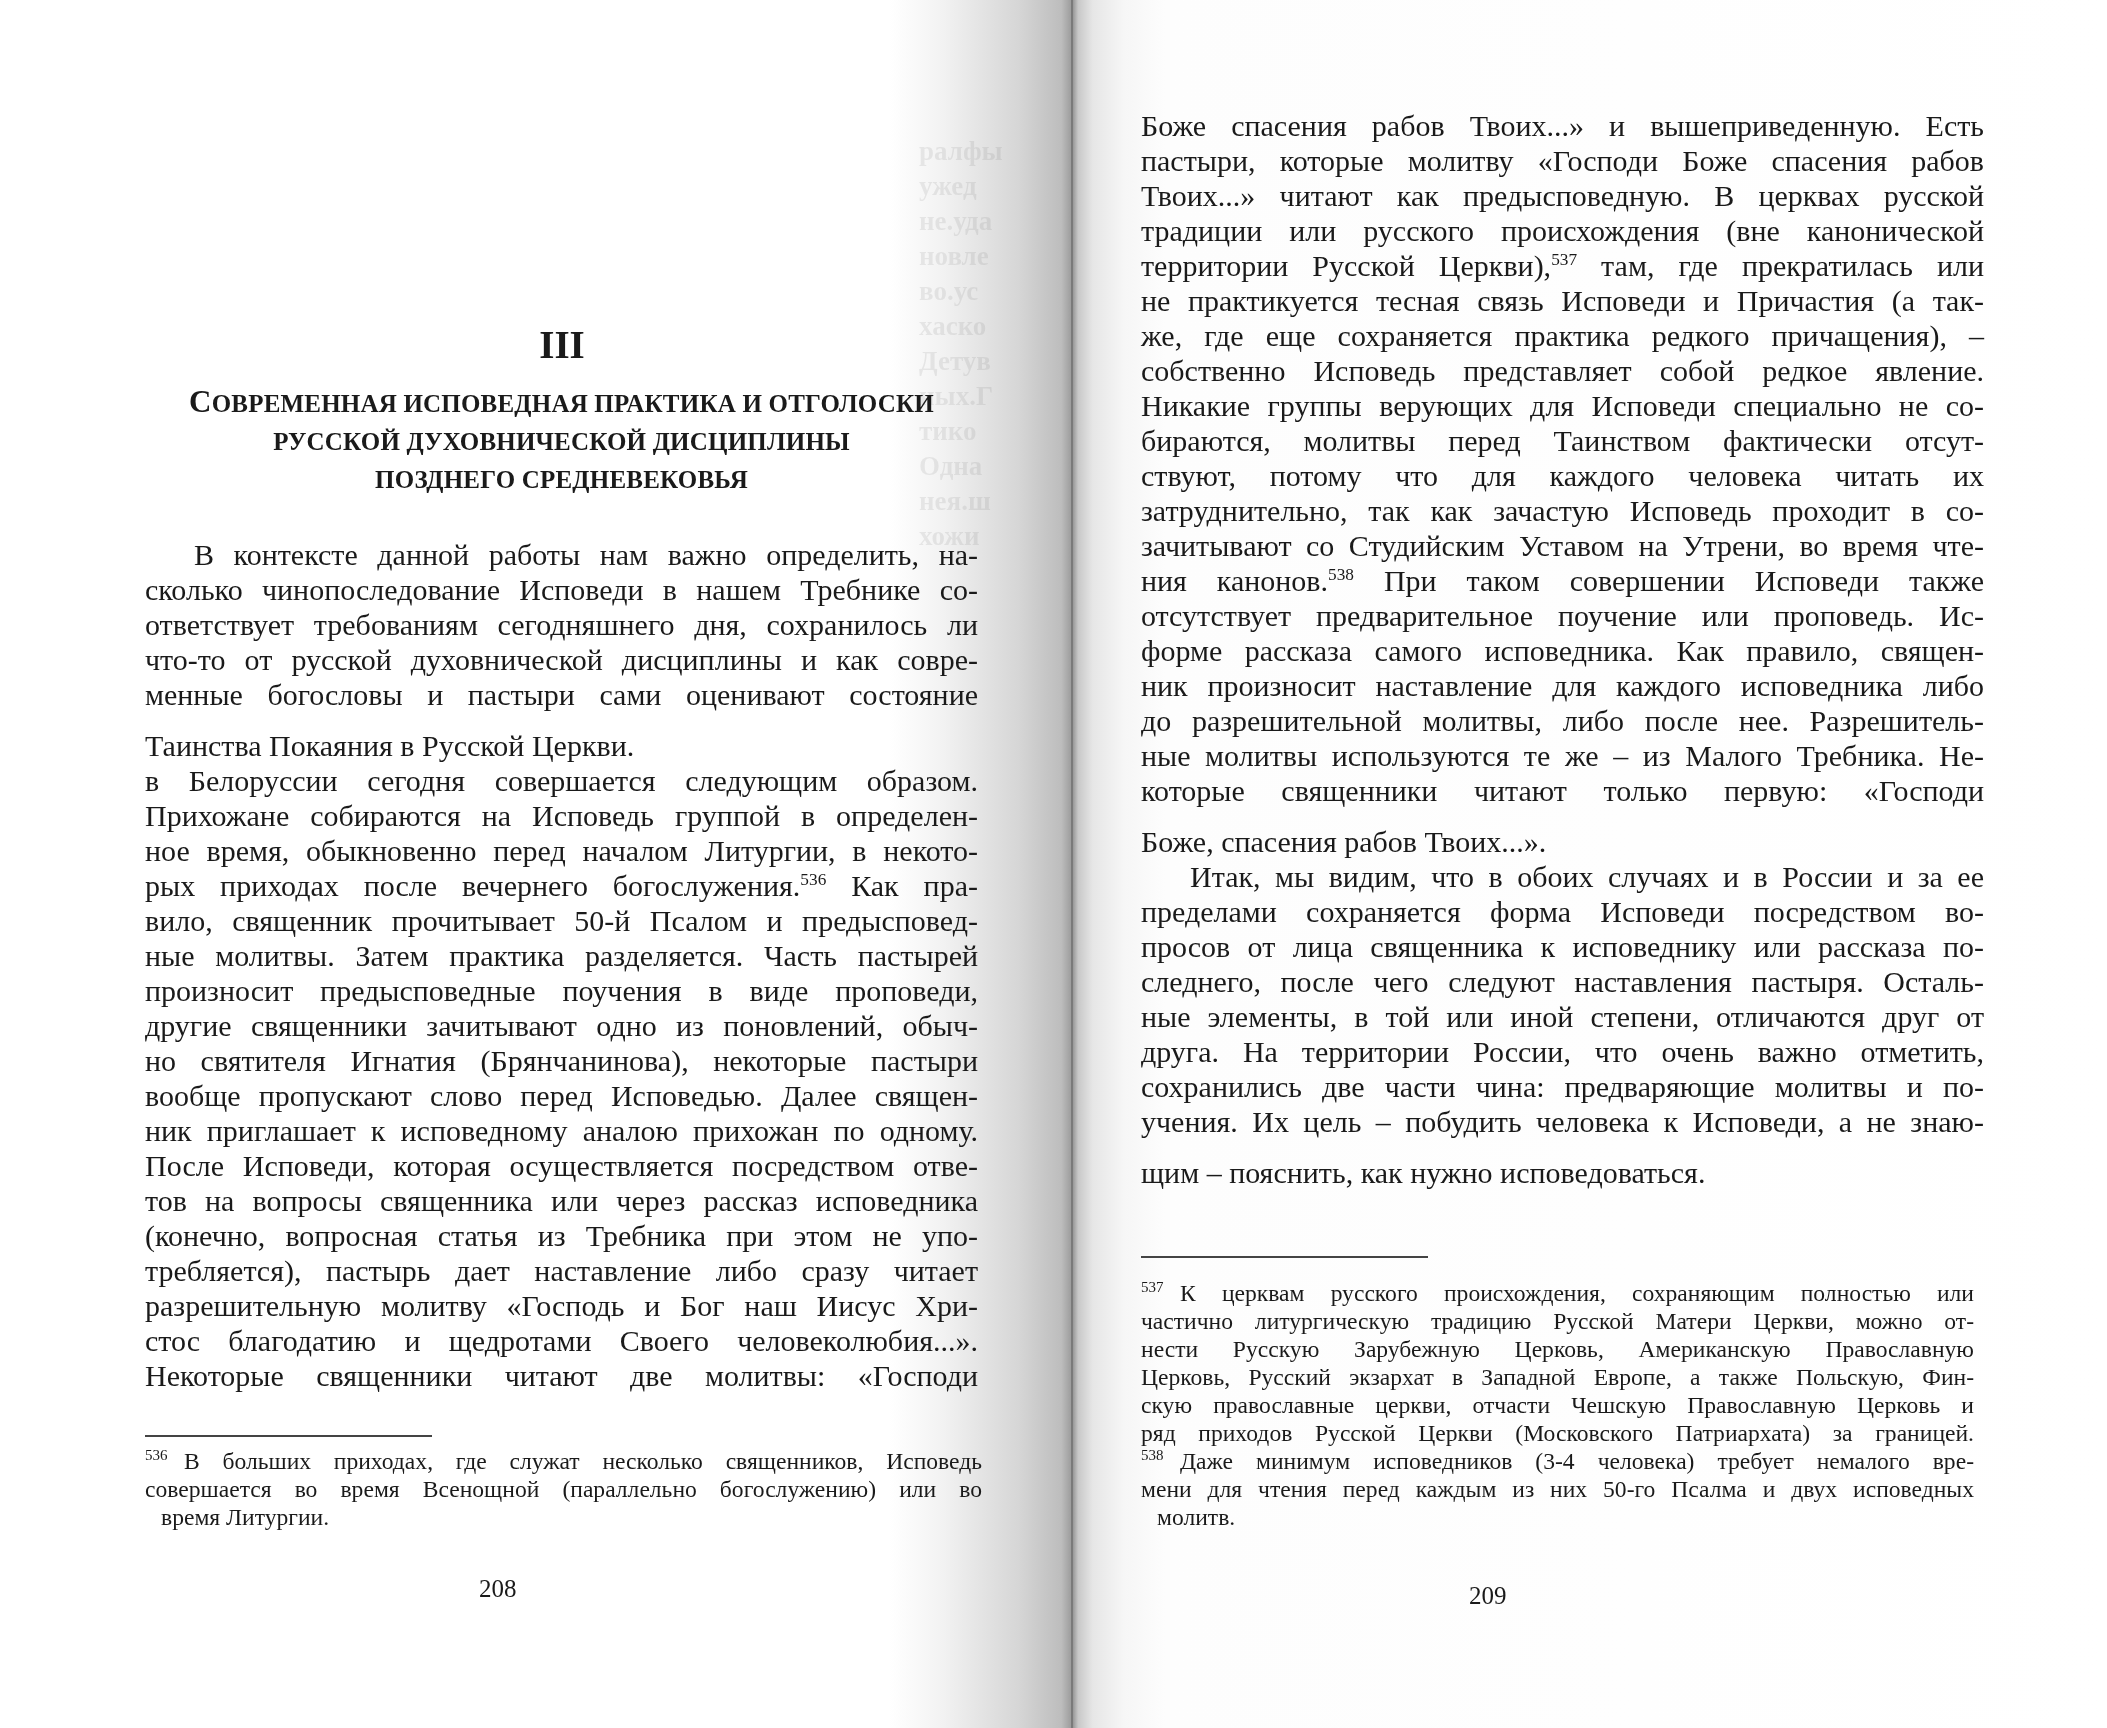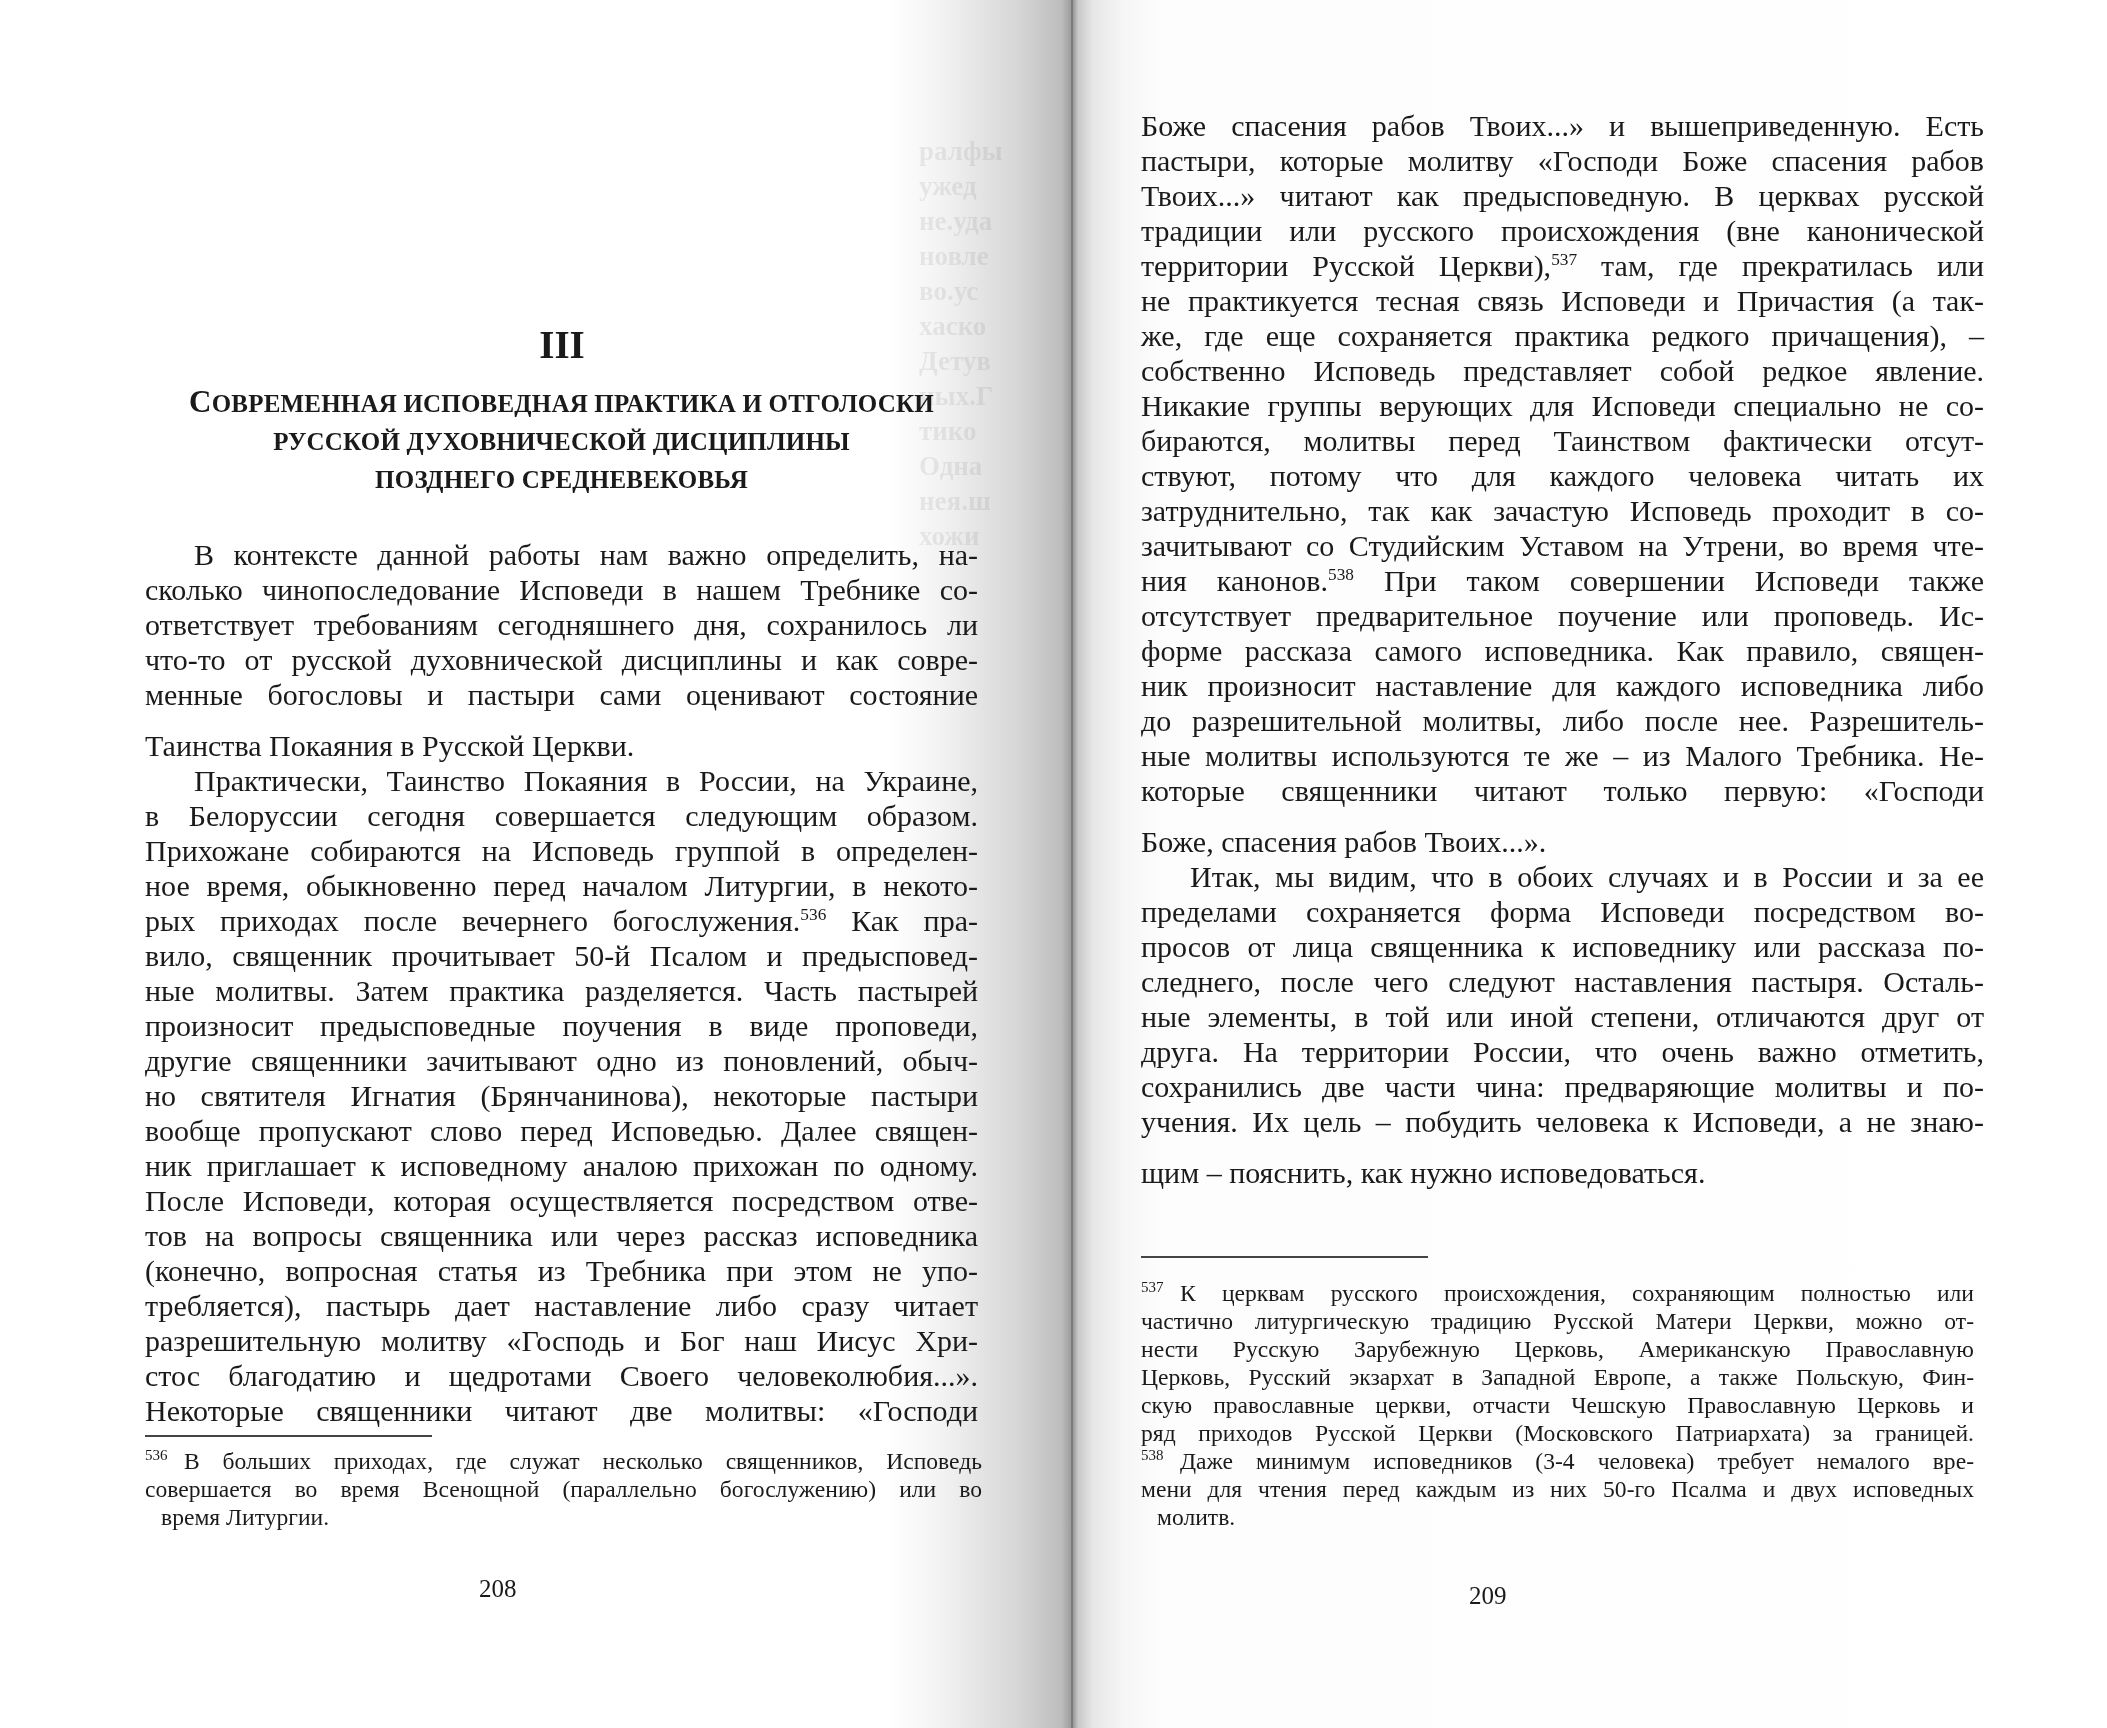--- a/index.html
+++ b/index.html
@@ -75,21 +75,20 @@
   <div>ПОЗДНЕГО СРЕДНЕВЕКОВЬЯ</div>
 </div>
 
 <div class="text-block" id="left-body">
   <span class="line indent">В контексте данной работы нам важно определить, на-</span>
   <span class="line">сколько чинопоследование Исповеди в нашем Требнике со-</span>
   <span class="line">ответствует требованиям сегодняшнего дня, сохранилось ли</span>
   <span class="line">что-то от русской духовнической дисциплины и как совре-</span>
   <span class="line">менные богословы и пастыри сами оценивают состояние</span>
   <span class="line last">Таинства Покаяния в Русской Церкви.</span>
-  <span class="line indent">Практически, Таинство Покаяния в России, на Украине,</span>
   <span class="line">в Белоруссии сегодня совершается следующим образом.</span>
   <span class="line">Прихожане собираются на Исповедь группой в определен-</span>
   <span class="line">ное время, обыкновенно перед началом Литургии, в некото-</span>
   <span class="line"><span>рых приходах после вечернего богослужения.</span><sup>536</sup><span> Как пра-</span></span>
   <span class="line">вило, священник прочитывает 50-й Псалом и предысповед-</span>
   <span class="line">ные молитвы. Затем практика разделяется. Часть пастырей</span>
   <span class="line">произносит предысповедные поучения в виде проповеди,</span>
   <span class="line">другие священники зачитывают одно из поновлений, обыч-</span>
   <span class="line">но святителя Игнатия (Брянчанинова), некоторые пастыри</span>
   <span class="line">вообще пропускают слово перед Исповедью. Далее священ-</span>

